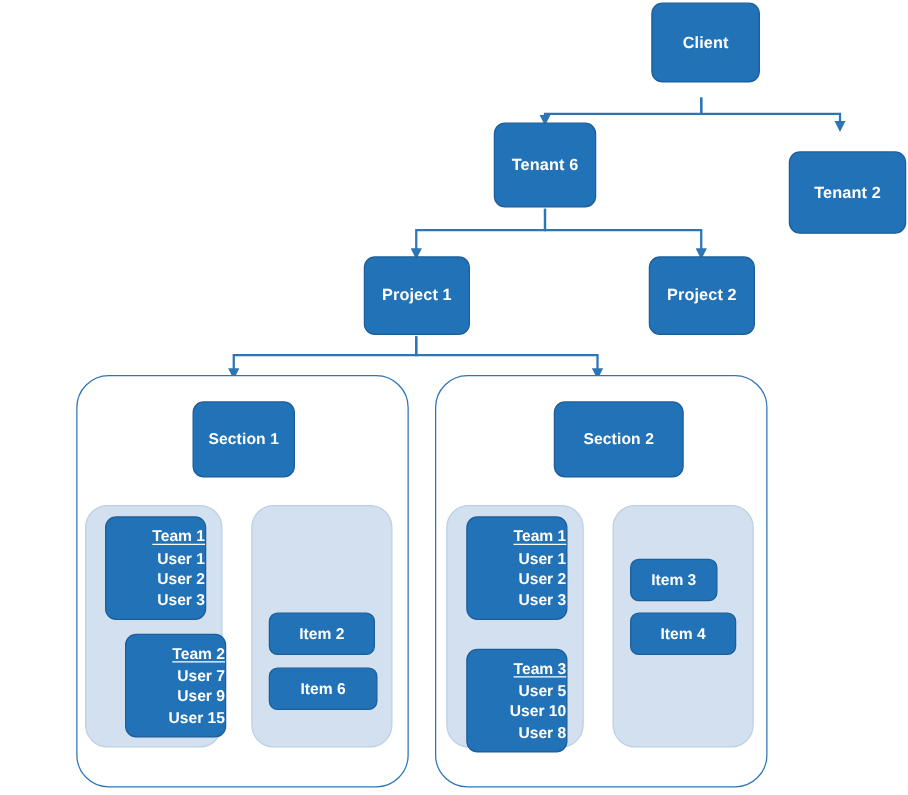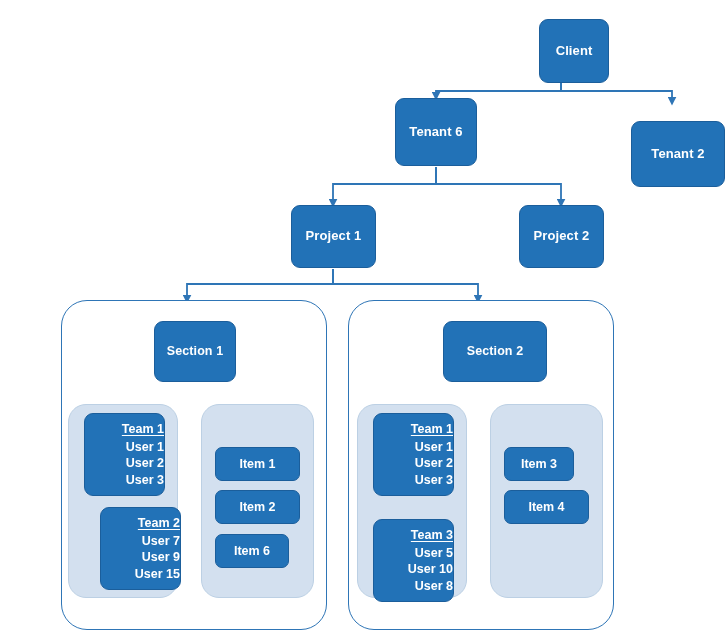--- a/index.html
+++ b/index.html
@@ -115,21 +115,21 @@
       <path d="M 333 269 L 333 284 L 478 284 L 478 300" marker-end="url(#arrow)"></path>
 
       <path d="M 195 382 L 195 392 L 123 392 L 123 402" marker-end="url(#arrow)"></path>
       <path d="M 195 382 L 195 392 L 257 392 L 257 402" marker-end="url(#arrow)"></path>
 
       <path d="M 484 382 L 484 392 L 412 392 L 412 402" marker-end="url(#arrow)"></path>
       <path d="M 484 382 L 484 392 L 546 392 L 546 402" marker-end="url(#arrow)"></path>
     </g>
   </svg>
 
-  <div class="node" style="left:521px;top:19px;width:70px;height:64px;margin-left:18px;">Client</div>
+  <div class="node" style="left:521px;top:2px;width:87px;height:64px;">Client</div>
 
   <div class="node" style="left:395px;top:98px;width:82px;height:68px;">Tenant 6</div>
 
   <div class="node" style="left:631px;top:121px;width:94px;height:66px;">Tenant 2</div>
 
   <div class="node" style="left:291px;top:205px;width:85px;height:63px;">Project 1</div>
 
   <div class="node" style="left:519px;top:205px;width:85px;height:63px;">Project 2</div>
 
   <div class="section-frame" style="left:61px;top:300px;width:266px;height:330px;"></div>
@@ -147,23 +147,22 @@
 
   <div class="team-card" style="left:84px;top:507px;width:81px;height:83px;margin-left:16px;">
     <span class="team-title">Team 2</span>
     <span class="team-member">User 7</span>
     <span class="team-member">User 9</span>
     <span class="team-member">User 15</span>
   </div>
 
   <div class="group-frame" style="left:201px;top:404px;width:113px;height:194px;"></div>
 
-  <div class="item-box" style="left:215px;top:447px;width:85px;height:34px;">Item 1</div>
   <div class="item-box" style="left:215px;top:490px;width:85px;height:34px;">Item 2</div>
-  <div class="item-box" style="left:215px;top:534px;width:74px;height:34px;">Item 6</div>
+  <div class="item-box" style="left:215px;top:534px;width:87px;height:34px;">Item 6</div>
 
   <div class="section-frame" style="left:348px;top:300px;width:266px;height:330px;"></div>
 
   <div class="node small" style="left:443px;top:321px;width:104px;height:61px;">Section 2</div>
 
   <div class="group-frame" style="left:357px;top:404px;width:110px;height:194px;"></div>
 
   <div class="team-card" style="left:373px;top:413px;width:81px;height:83px;">
     <span class="team-title">Team 1</span>
     <span class="team-member">User 1</span>

